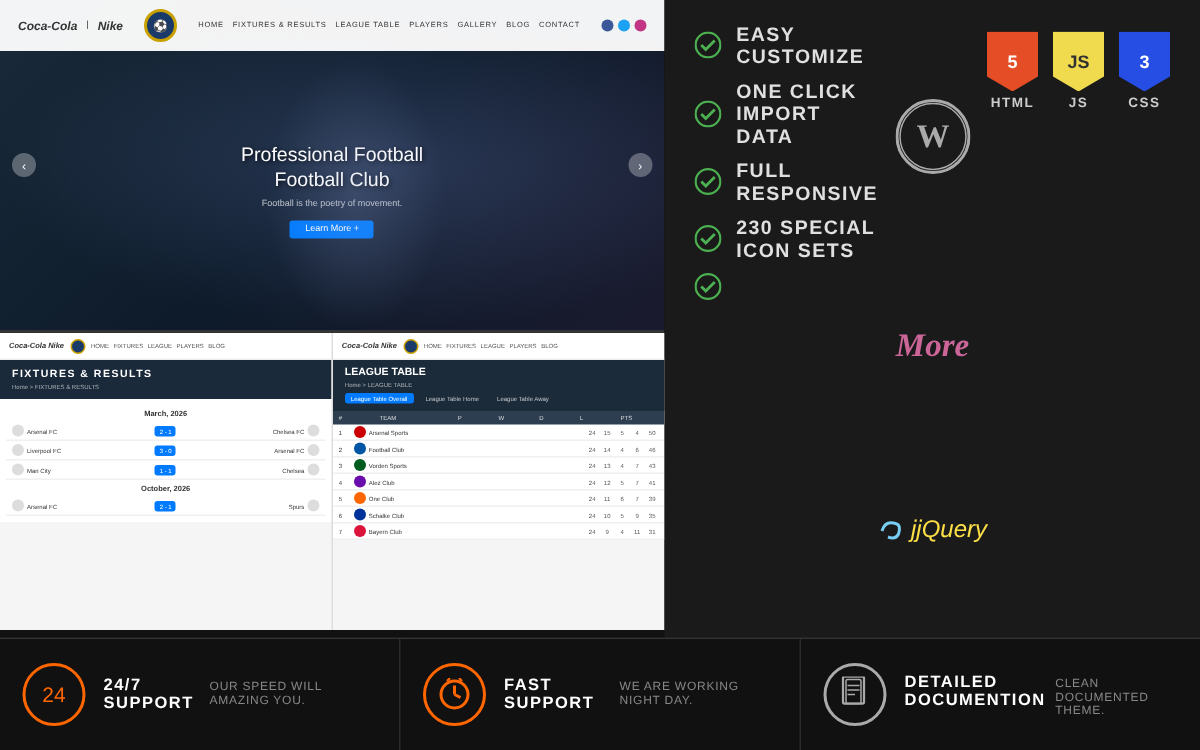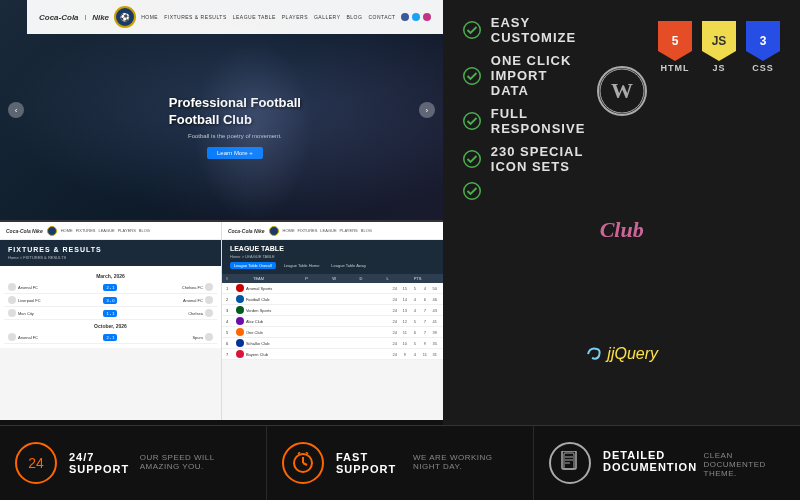--- a/index.html
+++ b/index.html
@@ -28,21 +28,20 @@
     }
 
     .screenshot-top {
       width: 100%;
       height: 220px;
       background: linear-gradient(135deg, #1a2a3a 0%, #0d1b2a 50%, #1a1a2e 100%);
       position: relative;
       overflow: hidden;
       display: flex;
       flex-direction: column;
-      padding-left: 27px;
     }
 
     .football-bg {
       position: absolute;
       top: 0; left: 0; right: 0; bottom: 0;
       background: radial-gradient(ellipse at 60% 50%, rgba(100,120,180,0.3) 0%, transparent 70%);
     }
 
     .top-nav {
       display: flex;
@@ -96,22 +95,23 @@
       display: flex;
       flex-direction: column;
       align-items: center;
       justify-content: center;
       z-index: 2;
       position: relative;
     }
 
     .hero-title {
       font-size: 13px;
-      font-weight: bold;
+      font-weight: normal;
       color: #fff;
+      text-align: center;
       text-shadow: 1px 1px 3px rgba(0,0,0,0.8);
       line-height: 1.3;
     }
 
     .hero-subtitle {
       font-size: 6px;
       color: rgba(255,255,255,0.7);
       margin-top: 4px;
       text-align: center;
     }
@@ -752,21 +752,21 @@
 
     <div class="tech-logos">
 
       <svg class="wp-logo" viewBox="0 0 50 50">
         <circle cx="25" cy="25" r="24" fill="none" stroke="#aaa" stroke-width="2"></circle>
         <circle cx="25" cy="25" r="22" fill="none" stroke="#aaa" stroke-width="1"></circle>
         <text x="25" y="32" text-anchor="middle" font-size="22" font-weight="bold" fill="#aaa" font-family="serif">W</text>
       </svg>
 
       <div>
-        <span class="sass-logo">Club</span>
+        <span class="sass-logo">More</span>
       </div>
 
       <div style="display:flex; align-items:center; gap:2px;">
         <svg width="20" height="20" viewBox="0 0 20 20">
           <path d="M3,10 Q5,3 12,5 Q16,6 14,12 Q12,16 7,14" fill="none" stroke="#78cff5" stroke-width="2"></path>
         </svg>
         <span class="jquery-logo"><em>j</em><span>jQuery</span></span>
       </div>
     </div>
 

